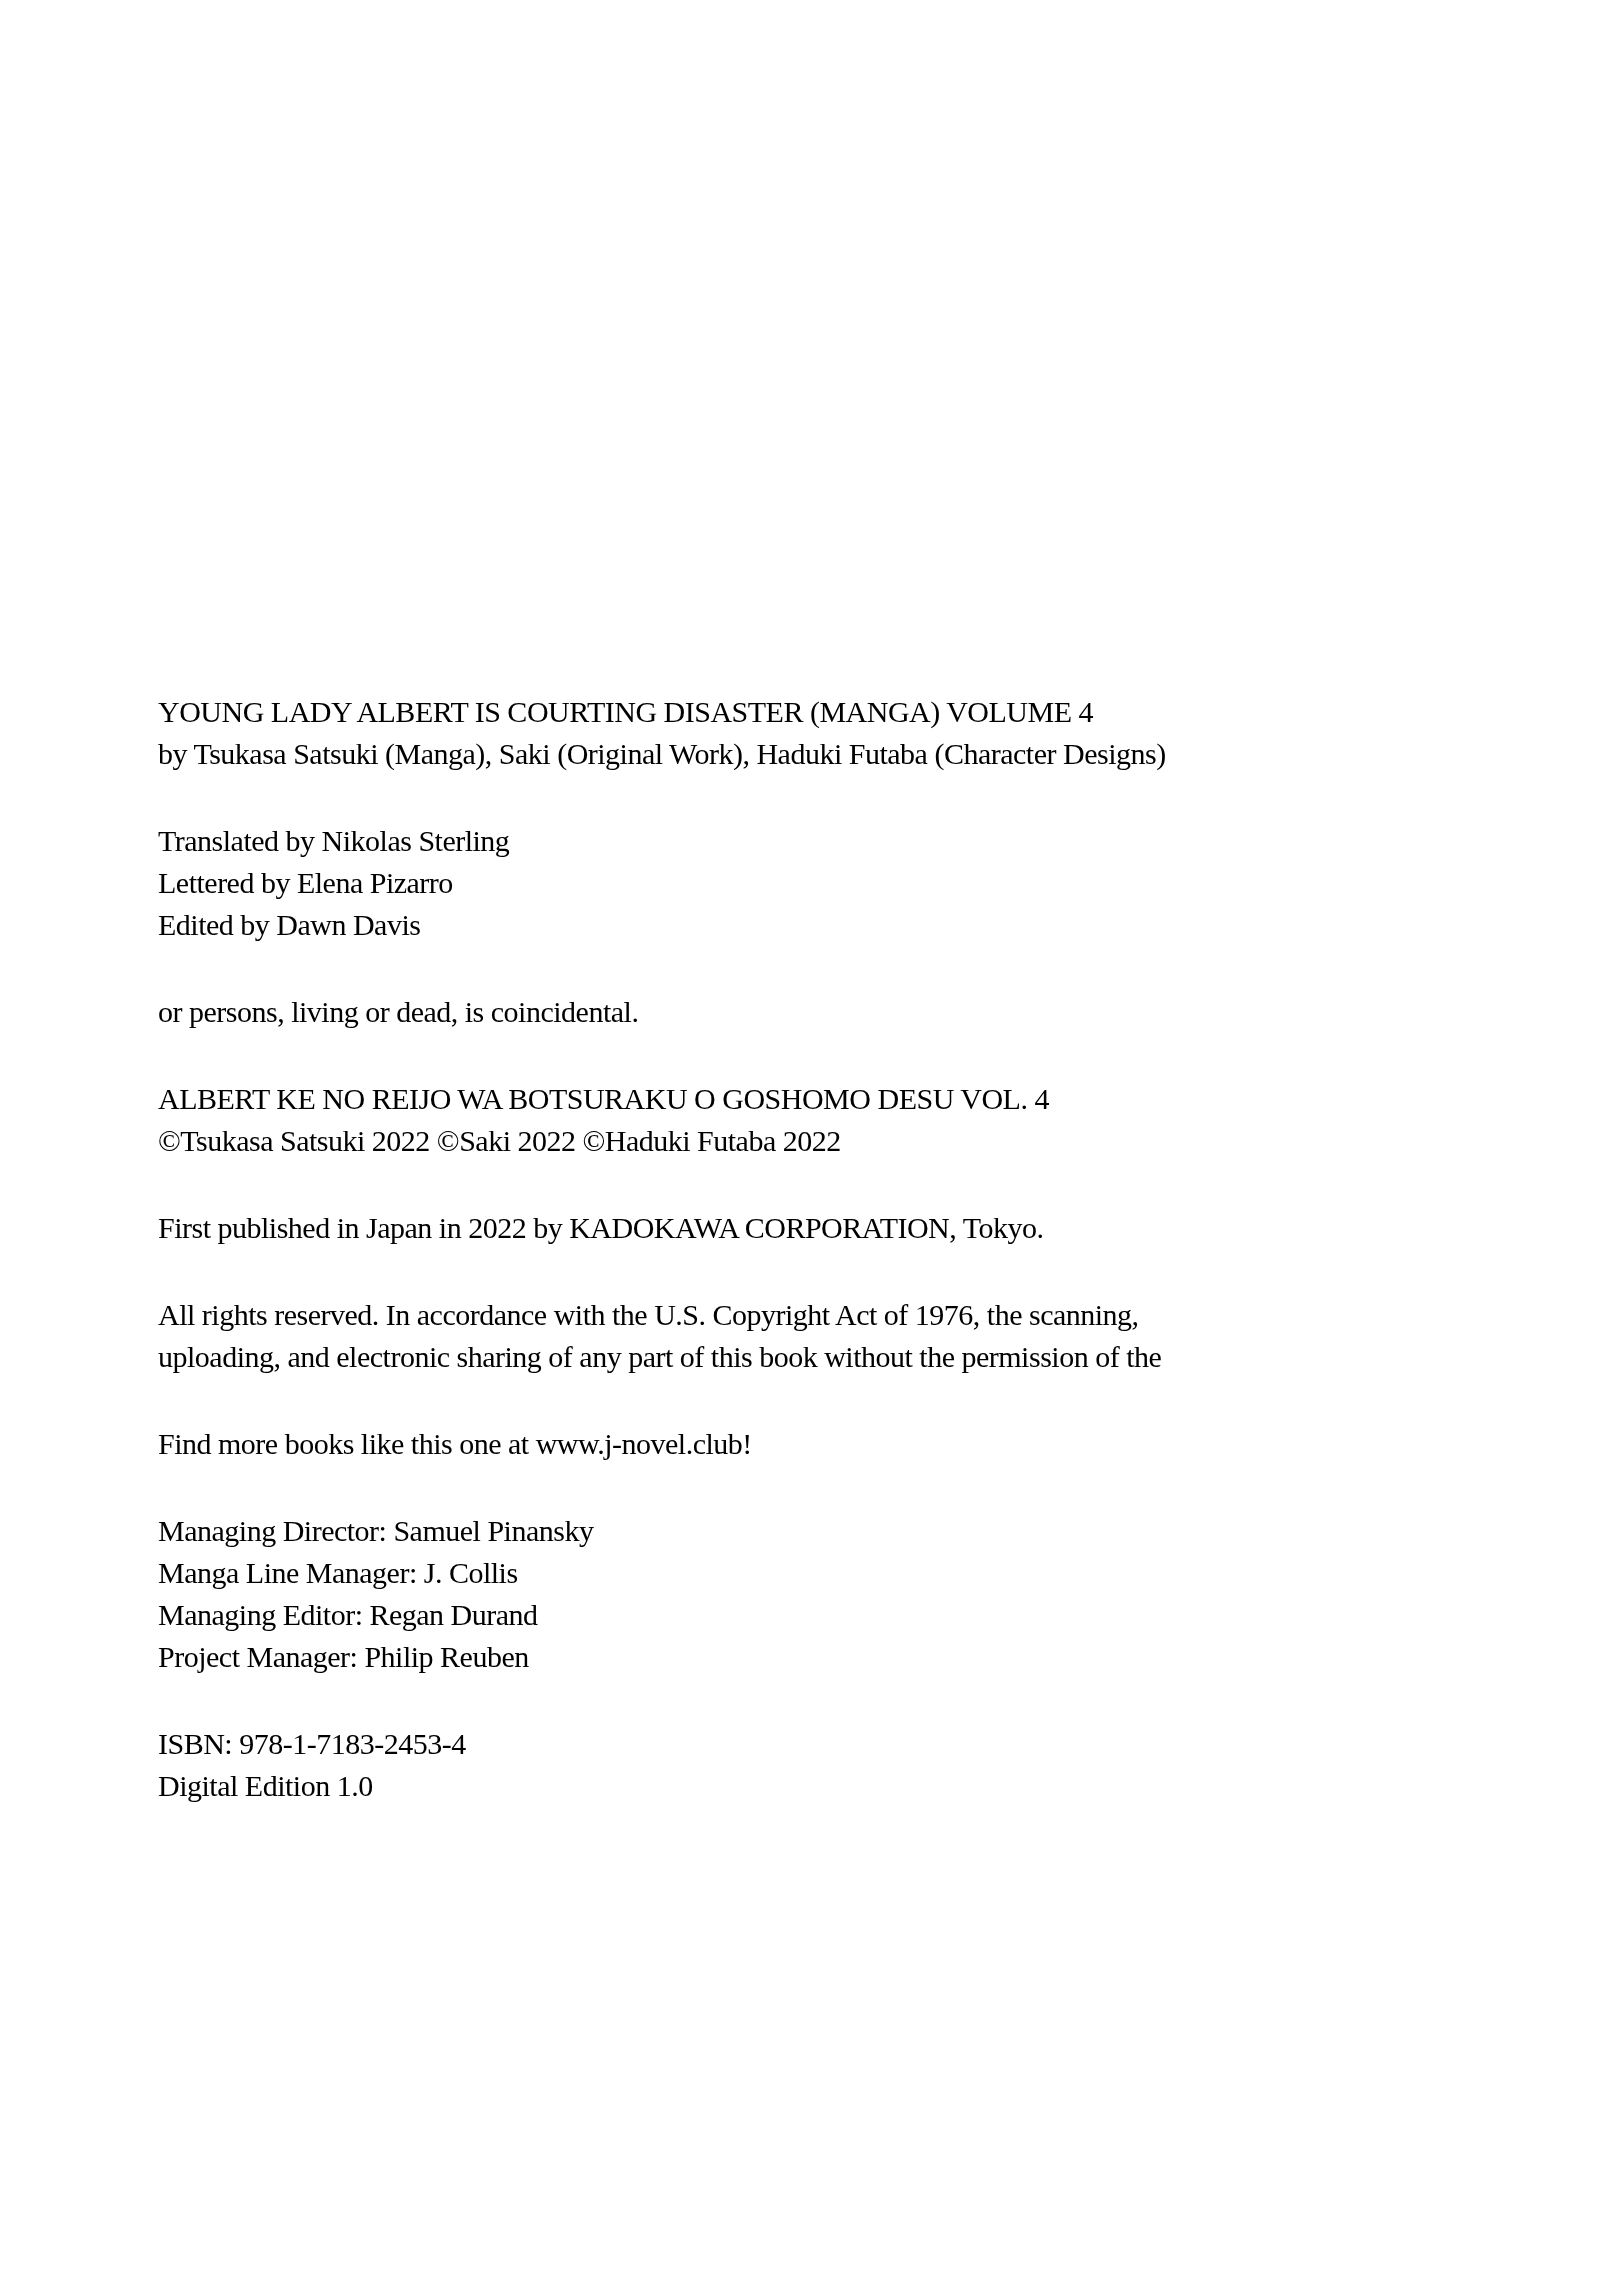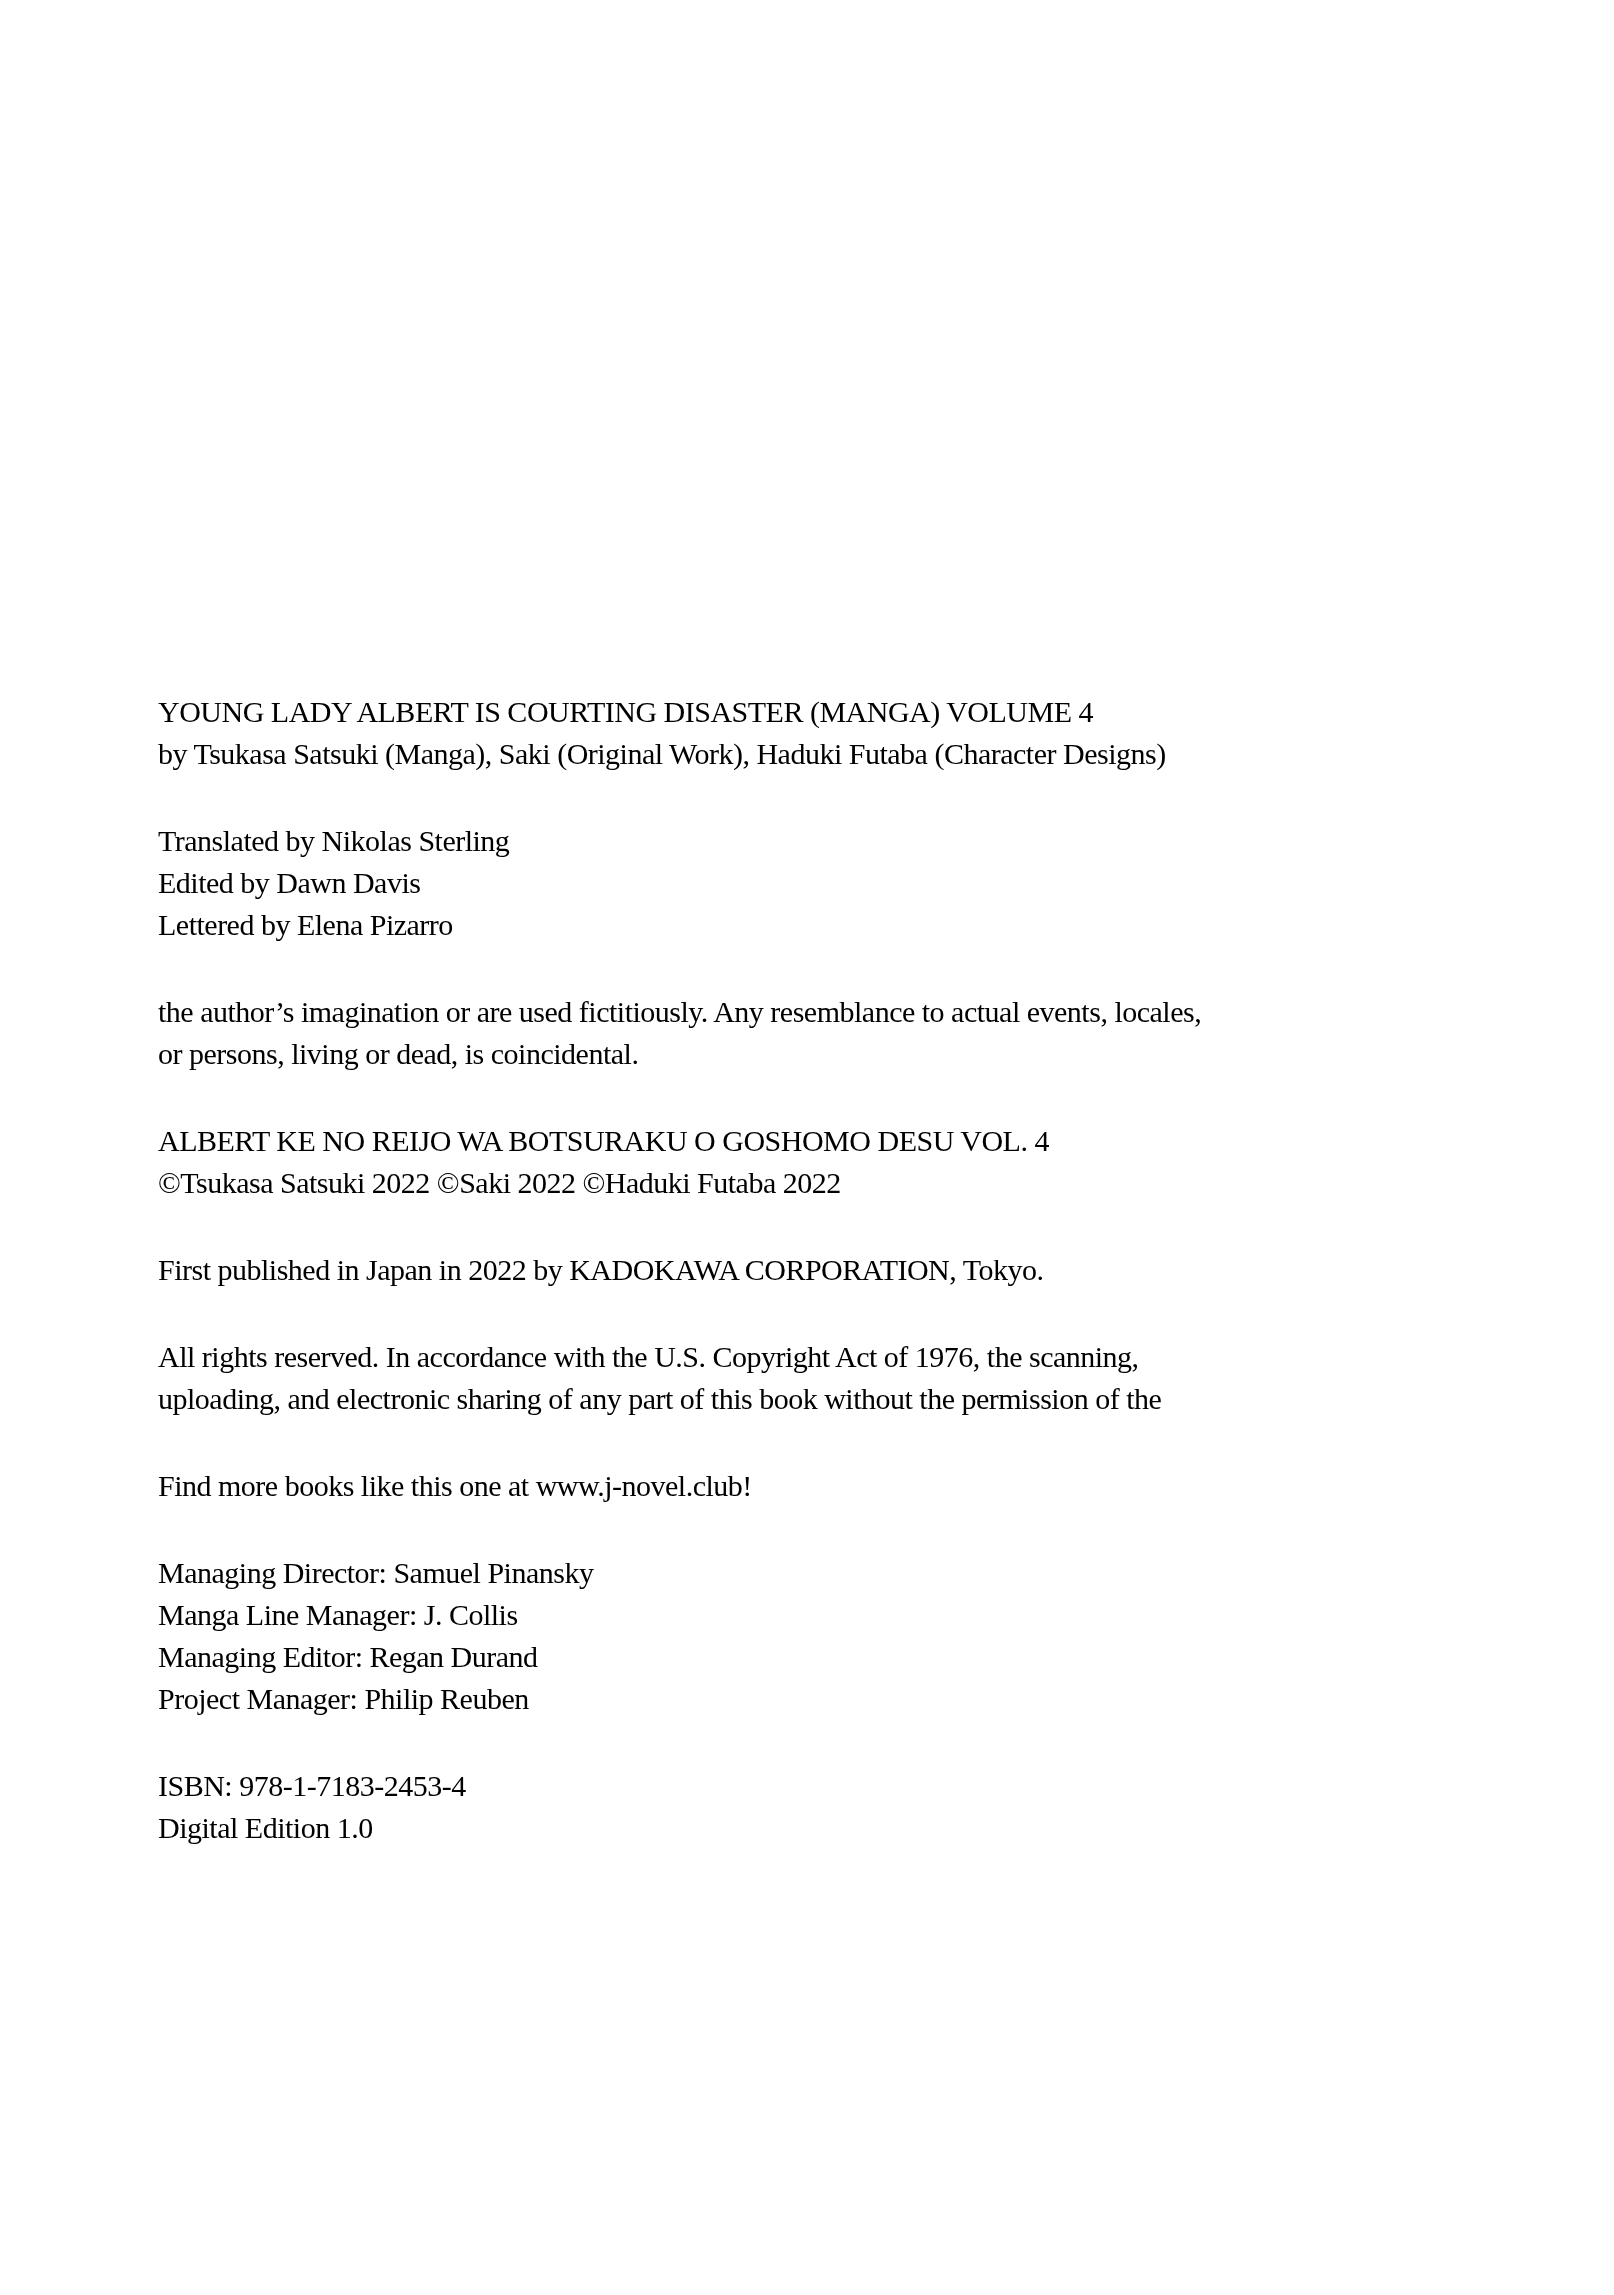--- a/index.html
+++ b/index.html
@@ -47,26 +47,25 @@
 <div class="page">
   <div class="colophon">
 
     <div class="block">
       <div class="line">YOUNG LADY ALBERT IS COURTING DISASTER (MANGA) VOLUME 4</div>
       <div class="line">by Tsukasa Satsuki (Manga), Saki (Original Work), Haduki Futaba (Character Designs)</div>
     </div>
 
     <div class="block">
       <div class="line">Translated by Nikolas Sterling</div>
+      <div class="line">Lettered by Elena Pizarro</div>
       <div class="line">Edited by Dawn Davis</div>
-      <div class="line">Lettered by Elena Pizarro</div>
     </div>
 
     <div class="block">
-      <div class="line">the author’s imagination or are used fictitiously. Any resemblance to actual events, locales,</div>
       <div class="line">or persons, living or dead, is coincidental.</div>
     </div>
 
     <div class="block">
       <div class="line">ALBERT KE NO REIJO WA BOTSURAKU O GOSHOMO DESU VOL. 4</div>
       <div class="line">©Tsukasa Satsuki 2022 ©Saki 2022 ©Haduki Futaba 2022</div>
     </div>
 
     <div class="block">
       <div class="line">First published in Japan in 2022 by KADOKAWA CORPORATION, Tokyo.</div>

